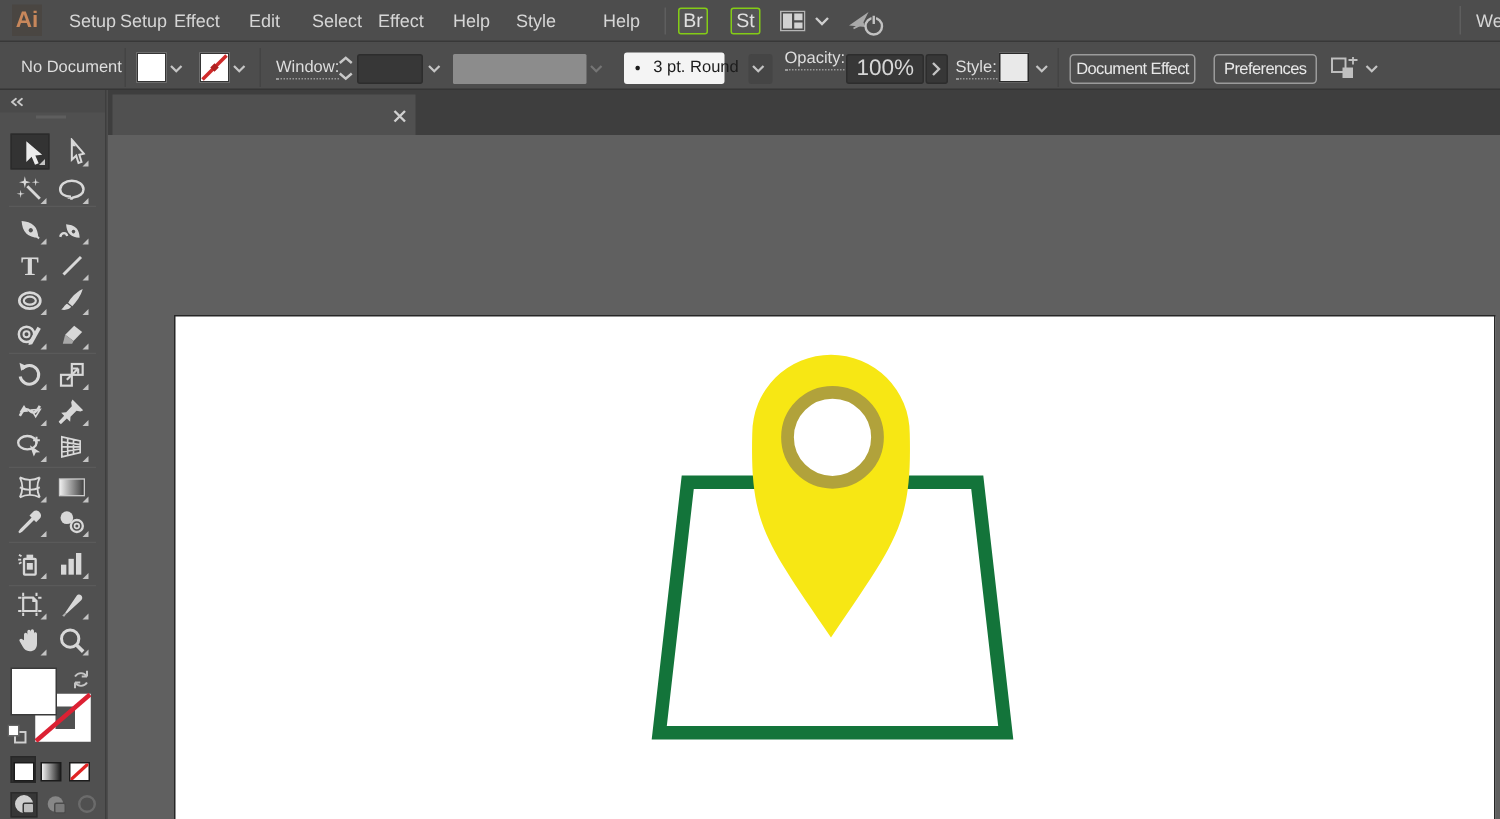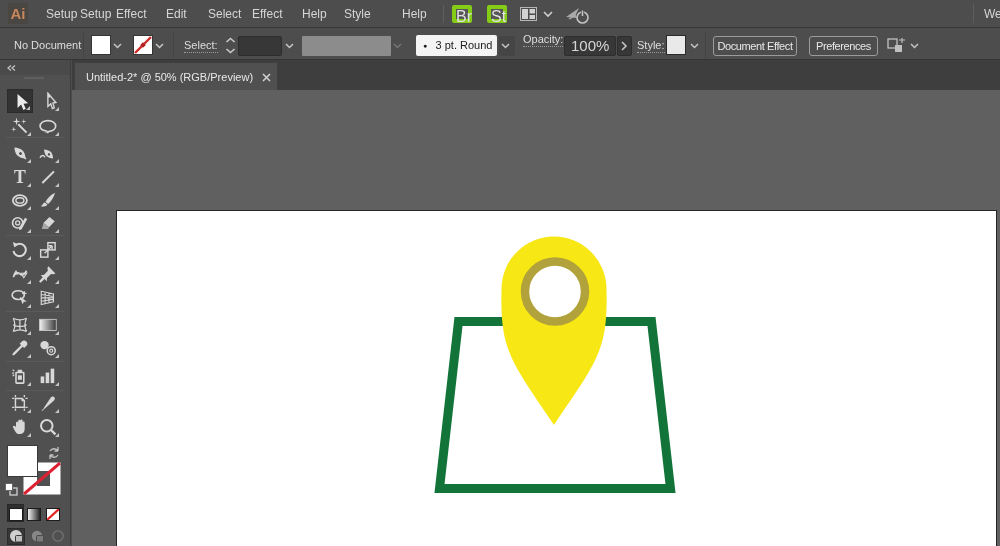--- a/index.html
+++ b/index.html
@@ -2,21 +2,21 @@
 <html><head><meta charset="utf-8">
 <style>
 *{margin:0;padding:0;box-sizing:border-box}
 html,body{width:1000px;height:546px;overflow:hidden}
 body{font-family:"Liberation Sans",sans-serif;background:#4d4d4d;position:relative;font-size:11px;color:#d6d6d6}
 .abs{position:absolute}
 
 #menubar{left:0;top:0;width:1000px;height:28px;background:#4d4d4d;border-bottom:1px solid #383838}
 .menuitem{position:absolute;top:0;height:28px;line-height:28px;color:#d6d6d6;font-size:12px}
 #ailogo{position:absolute;left:8px;top:3px;width:20px;height:21px;color:#c8875b;font-weight:bold;font-size:15px;line-height:21px;font-family:"Liberation Sans",sans-serif;background:#4a4642;text-align:center}
-.topbtn{position:absolute;top:5px;width:20px;height:18px;border:4px solid #84cc16;background:#555;color:#e0e0e0;font-size:16px;text-align:center;line-height:16px;border-radius:2px}
+.topbtn{position:absolute;top:5px;width:20px;height:18px;border:1px solid #84cc16;background:#555;color:#e0e0e0;font-size:13px;text-align:center;line-height:16px;border-radius:2px}
 
 #ctrlbar{left:0;top:29px;width:1000px;height:31px;background:#4d4d4d;border-bottom:1px solid #353535}
 .clabel{position:absolute;top:40px;font-size:11px;color:#dedede}
 .dotted{border-bottom:1px dotted #9a9a9a;padding-bottom:1px}
 .swatch{position:absolute;width:20px;height:20px;background:#fff;border:1px solid #353535}
 .chev{position:absolute;width:9px;height:6px}
 .darkfield{position:absolute;background:#373737;border:1px solid #2d2d2d;border-radius:2px}
 .btn{position:absolute;top:7px;height:20px;border:1px solid #9b9b9b;border-radius:3px;color:#e8e8e8;font-size:11px;text-align:center;line-height:18px;letter-spacing:-0.4px}
 
 #toolcol{left:0;top:60px;width:71px;height:486px;background:#505050;border-right:1px solid #3e3e3e}
@@ -77,35 +77,35 @@
       <path d="M1 1 L4.5 4.5 L8 1" stroke="#c6c6c6" stroke-width="1.5" fill="none"></path>
     </svg>
   <div class="swatch" style="left:133px;top:6px"></div>
   <svg class="abs" style="left:133px;top:6px" width="20" height="20">
       <line x1="2" y1="18" x2="18" y2="2" stroke="#cf2a2a" stroke-width="2.4"></line>
       <rect x="8" y="8" width="4" height="4" fill="#b02020" transform="rotate(45 10 10)"></rect>
     </svg>
   <svg class="chev" style="left:155px;top:14px" width="9" height="6">
       <path d="M1 1 L4.5 4.5 L8 1" stroke="#c6c6c6" stroke-width="1.5" fill="none"></path>
     </svg>
-  <div class="clabel dotted" style="left:184px;top:10px">Select:</div>
+  <div class="clabel dotted" style="left:184px;top:10px">Window:</div>
   <svg class="abs" style="left:225px;top:8px" width="11" height="17">
     <path d="M1.5 5 L5.5 1.5 L9.5 5" stroke="#c8c8c8" stroke-width="1.6" fill="none"></path>
     <path d="M1.5 12 L5.5 15.5 L9.5 12" stroke="#c8c8c8" stroke-width="1.6" fill="none"></path>
   </svg>
   <div class="darkfield" style="left:238px;top:7px;width:44px;height:20px"></div>
   <svg class="chev" style="left:285px;top:14px" width="9" height="6">
       <path d="M1 1 L4.5 4.5 L8 1" stroke="#c6c6c6" stroke-width="1.5" fill="none"></path>
     </svg>
   <div class="abs" style="left:302px;top:7px;width:89px;height:20px;background:#8c8c8c;border-radius:1px"></div>
   <svg class="chev" style="left:393px;top:14px" width="9" height="6">
       <path d="M1 1 L4.5 4.5 L8 1" stroke="#757575" stroke-width="1.5" fill="none"></path>
     </svg>
   <div class="abs" style="left:499px;top:7px;width:16px;height:20px;background:#454545;border-radius:2px"></div>
-  <div class="abs" style="left:416px;top:6px;width:81px;height:21px;background:#f4f4f4;border-radius:2px;color:#1c1c1c;font-size:11px;line-height:21px">
+  <div class="abs" style="left:416px;top:6px;width:67px;height:21px;background:#f4f4f4;border-radius:2px;color:#1c1c1c;font-size:11px;line-height:21px">
     <span style="position:absolute;left:7px;top:0;font-size:7px">●</span>
     <span style="position:absolute;left:17px;width:62px;text-align:center">3 pt. Round</span>
   </div>
   <svg class="chev" style="left:501px;top:14px" width="9" height="6">
       <path d="M1 1 L4.5 4.5 L8 1" stroke="#c4c4c4" stroke-width="1.5" fill="none"></path>
     </svg>
   <div class="clabel dotted" style="left:523px;top:4px">Opacity:</div>
   <div class="darkfield" style="left:564px;top:7px;width:52px;height:20px;color:#d6d6d6;font-size:15px;line-height:18px;padding-left:6px">100%</div>
   <div class="darkfield" style="left:617px;top:7px;width:15px;height:20px"></div>
   <svg class="abs" style="left:621px;top:12px" width="7" height="10">
@@ -123,21 +123,20 @@
     <rect x="8" y="7" width="7" height="7" fill="#c0c0c0"></rect>
     <path d="M12 2 L18 2 M15 0 L15 5" stroke="#c0c0c0" stroke-width="1.2"></path>
   </svg>
   <svg class="chev" style="left:910px;top:14px" width="9" height="6">
       <path d="M1 1 L4.5 4.5 L8 1" stroke="#c4c4c4" stroke-width="1.5" fill="none"></path>
     </svg>
 </div>
 
 <div class="abs" id="tabbar">
   <div id="tab">
-      <span style="position:absolute;left:11px">Untitled-2* @ 50% (RGB/Preview)</span>
     <svg style="position:absolute;left:187px;top:10px" width="9" height="9">
         <path d="M1 1 L8 8 M8 1 L1 8" stroke="#d0d0d0" stroke-width="1.6"></path>
       </svg>
   </div>
 </div>
 
 <div class="abs" id="canvas">
   <div id="artboard"></div>
   <svg class="abs" style="left:0;top:0" width="928" height="456" viewBox="72 90 928 456">
     <polygon points="458.5,321.5 651.5,321.5 670.5,488.5 439.5,488.5" fill="none" stroke="#13743a" stroke-width="9"></polygon>

